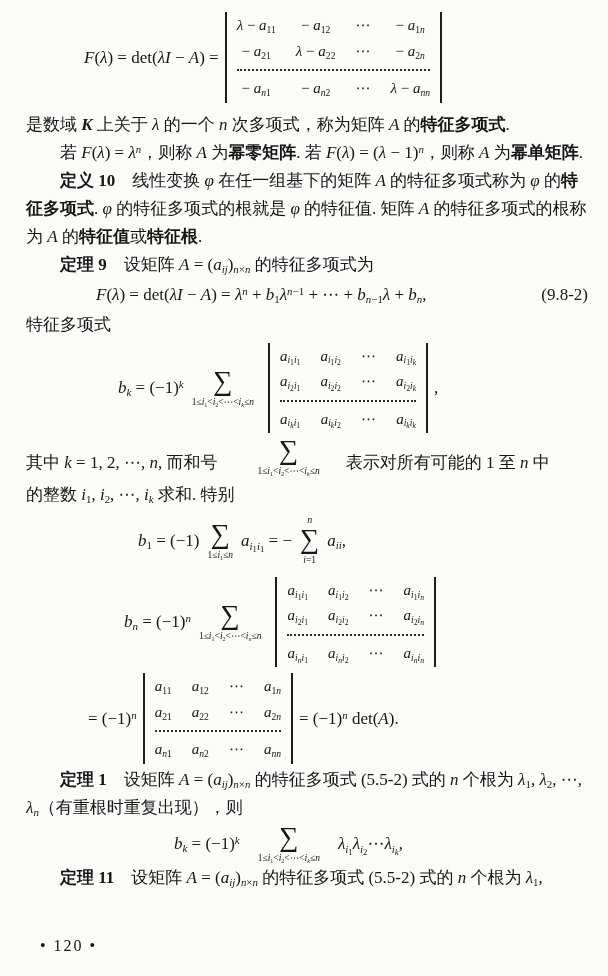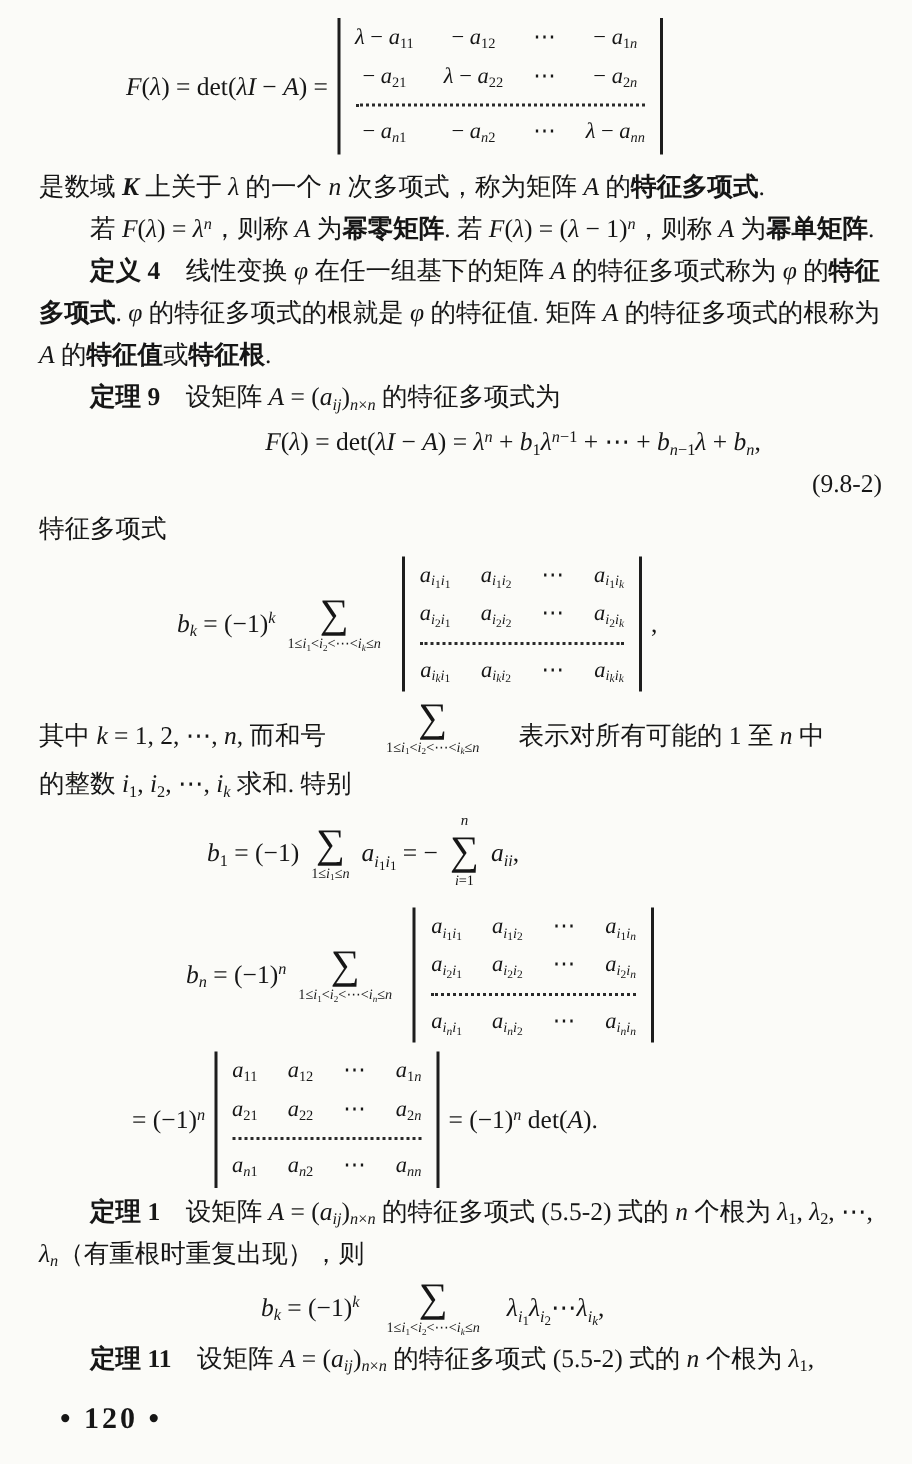--- a/index.html
+++ b/index.html
@@ -38,24 +38,24 @@
 
   
   .sum {
     display:inline-flex; flex-direction:column; align-items:center;
     margin:0 8px; line-height:1;
   }
   .sum .upper { font-size:10px; line-height:1; margin-bottom:1px; }
   .sum .sigma { font-size:27px; line-height:1; font-weight:500; }
   .sum .limits { font-size:9.5px; line-height:1.2; margin-top:2px; white-space:nowrap; }
 
-  .eqrow { display:flex; align-items:center;flex-direction:column; }
+  .eqrow { display:flex; align-items:center; }
   .eqtag { margin-left:auto; white-space:nowrap; }
 
-  .footer { margin-top:auto; padding:0 0 16px 14px; font-weight:bold; font-size:20px; letter-spacing:2px; }
+  .footer { margin-top:auto; padding:0 0 16px 14px; font-weight:normal; font-size:16px; letter-spacing:2px; }
 </style>
 </head>
 <body>
 
 <div class="page">
 
   <div class="formula" style="margin:2px 0 8px 58px;">
     <span class="fx"><i>F</i>(<i>λ</i>) = det(<i>λI</i> − <i>A</i>) =</span>
     <span class="det">
       <span class="dgrid">
@@ -71,21 +71,21 @@
         <span>− <i>a</i><sub><i>n</i>1</sub></span>
         <span>− <i>a</i><sub><i>n</i>2</sub></span>
         <span>⋯</span>
         <span><i>λ</i> − <i>a<sub>nn</sub></i></span>
       </span>
     </span>
   </div>
 
   <p>是数域 <b><i>K</i></b> 上关于 <i>λ</i> 的一个 <i>n</i> 次多项式，称为矩阵 <i>A</i> 的<b>特征多项式</b>.</p>
   <p class="indent">若 <i>F</i>(<i>λ</i>) = <i>λ</i><sup><i>n</i></sup>，则称 <i>A</i> 为<b>幂零矩阵</b>. 若 <i>F</i>(<i>λ</i>) = (<i>λ</i> − 1)<sup><i>n</i></sup>，则称 <i>A</i> 为<b>幂单矩阵</b>.</p>
-  <p class="indent"><b>定义 4</b>　线性变换 <i>φ</i> 在任一组基下的矩阵 <i>A</i> 的特征多项式称为 <i>φ</i> 的<b>特征多项式</b>. <i>φ</i> 的特征多项式的根就是 <i>φ</i> 的特征值. 矩阵 <i>A</i> 的特征多项式的根称为 <i>A</i> 的<b>特征值</b>或<b>特征根</b>.</p>
+  <p class="indent"><b>定义 10</b>　线性变换 <i>φ</i> 在任一组基下的矩阵 <i>A</i> 的特征多项式称为 <i>φ</i> 的<b>特征多项式</b>. <i>φ</i> 的特征多项式的根就是 <i>φ</i> 的特征值. 矩阵 <i>A</i> 的特征多项式的根称为 <i>A</i> 的<b>特征值</b>或<b>特征根</b>.</p>
   <p class="indent"><b>定理 9</b>　设矩阵 <i>A</i> = (<i>a<sub>ij</sub></i>)<sub><i>n</i>×<i>n</i></sub> 的特征多项式为</p>
 
   <div class="eqrow" style="margin:2px 0;">
     <span class="fx" style="margin-left:70px;"><i>F</i>(<i>λ</i>) = det(<i>λI</i> − <i>A</i>) = <i>λ</i><sup><i>n</i></sup> + <i>b</i><sub>1</sub><i>λ</i><sup><i>n</i>−1</sup> + ⋯ + <i>b</i><sub><i>n</i>−1</sub><i>λ</i> + <i>b<sub>n</sub></i>,</span>
     <span class="eqtag">(9.8-2)</span>
   </div>
 
   <p>特征多项式</p>
 
   <div class="formula" style="margin:4px 0 2px 92px;">

